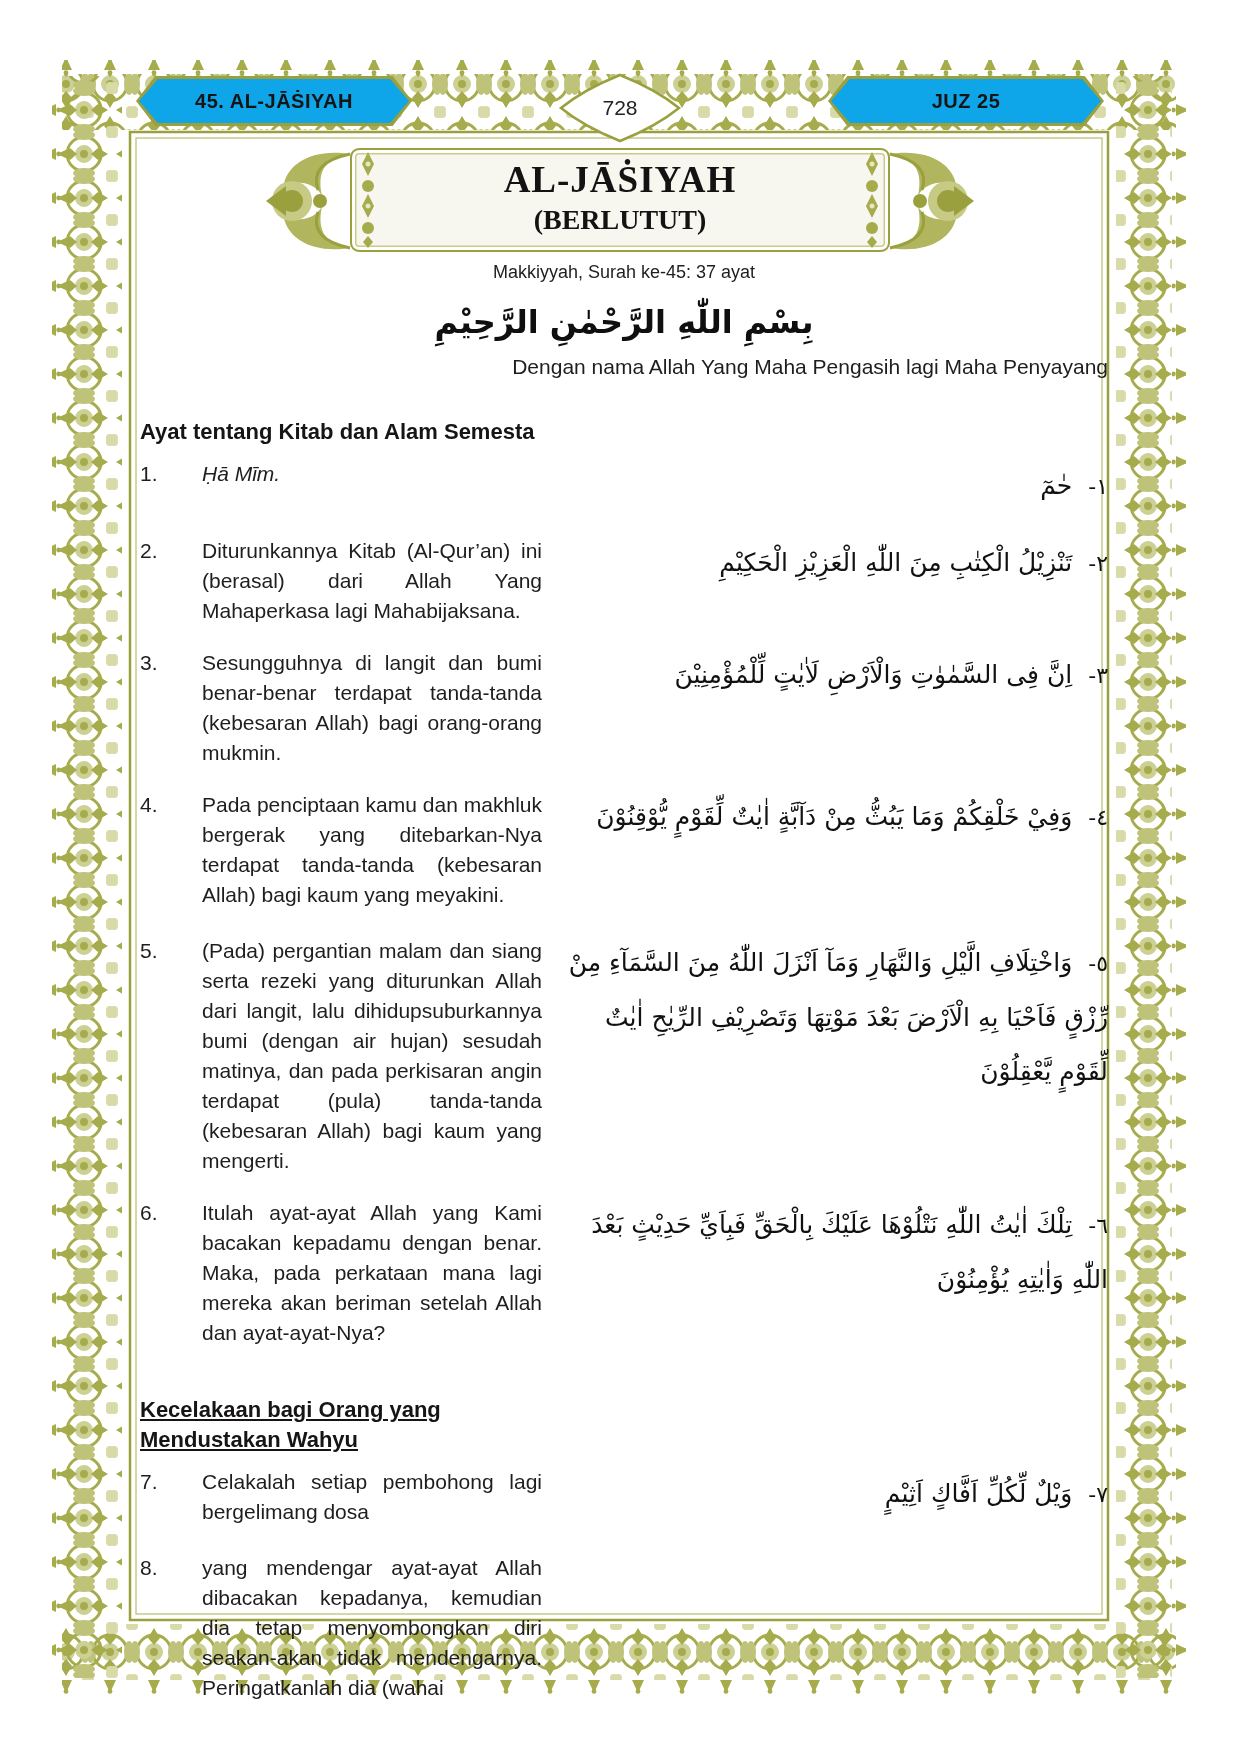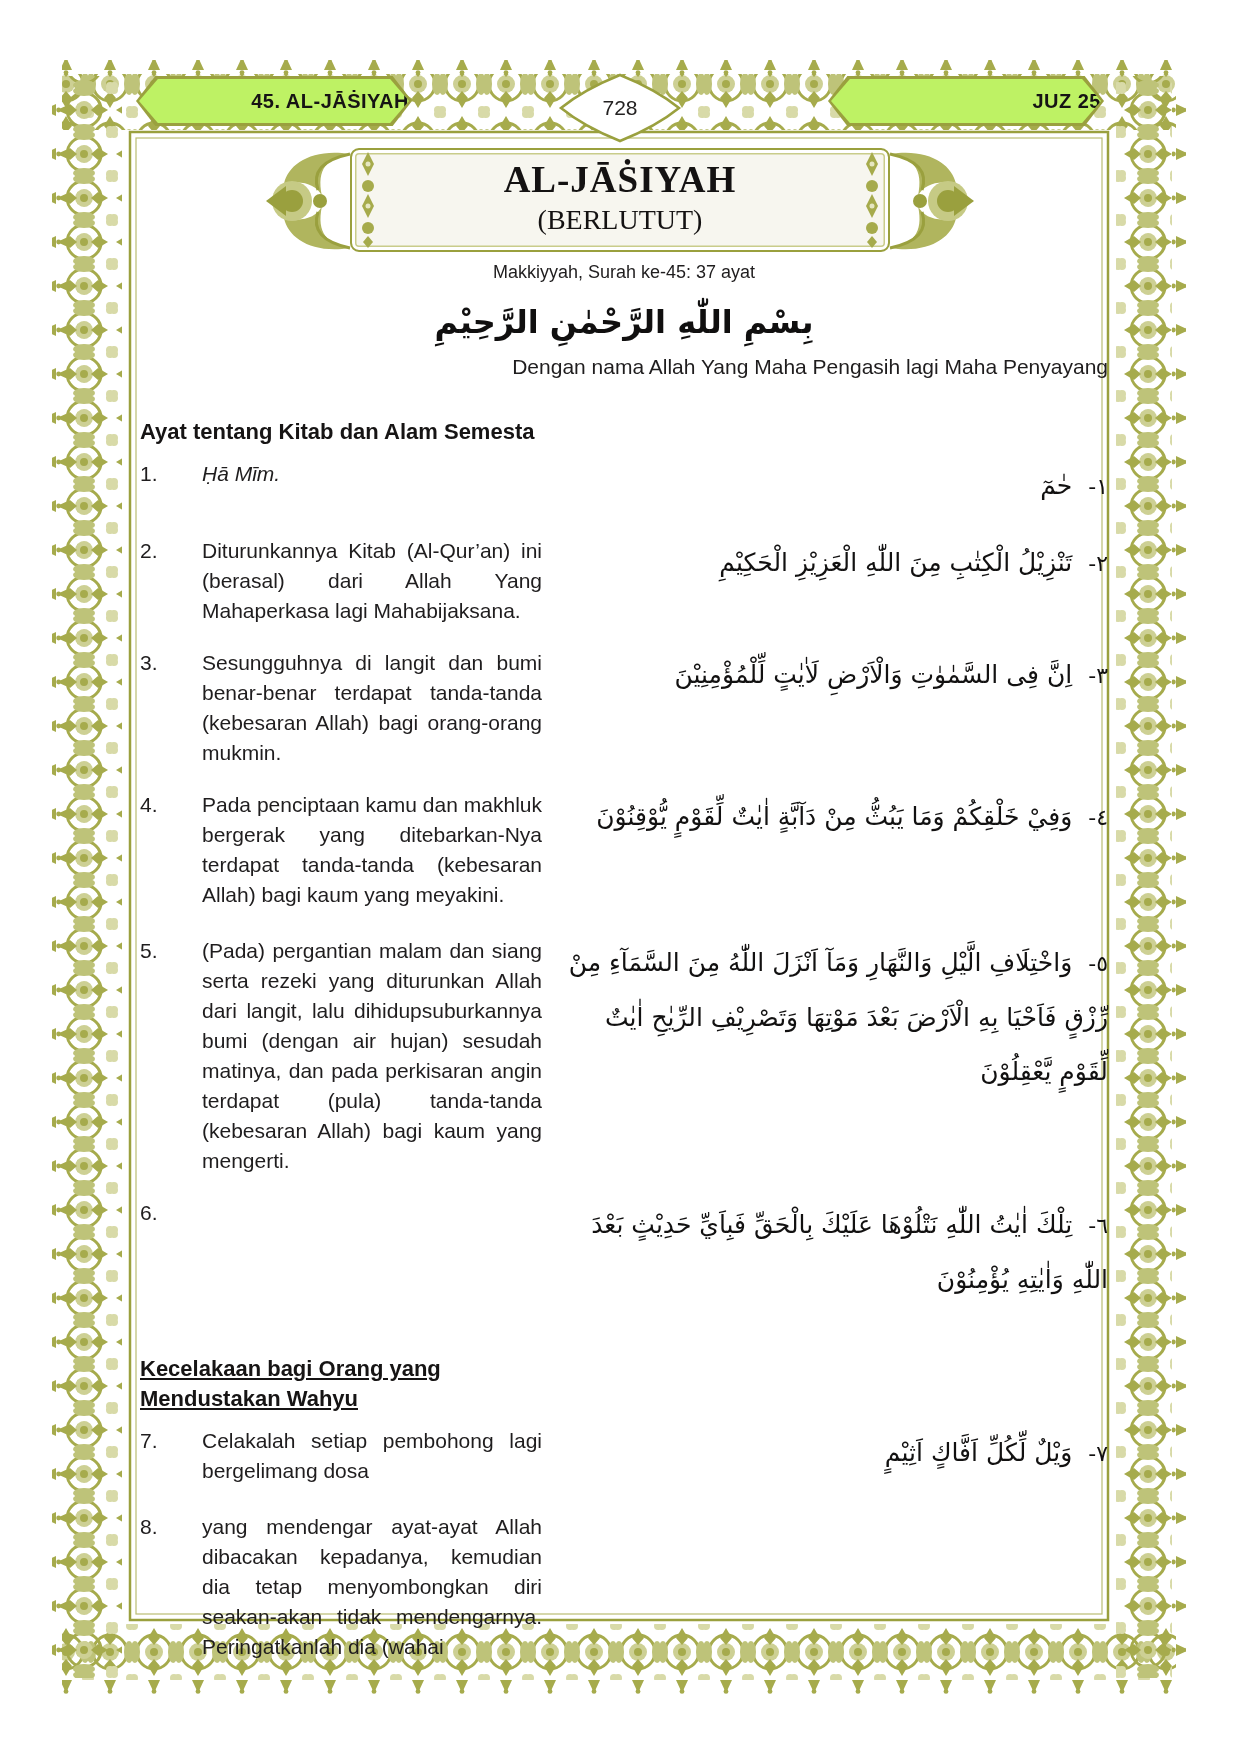--- a/index.html
+++ b/index.html
@@ -6,39 +6,39 @@
   .page{
     position:relative;width:1240px;height:1754px;background:#ffffff;overflow:hidden;
     font-family:"Liberation Sans",sans-serif;color:#1f1d1e;
   }
   .frame-svg{position:absolute;left:0;top:0;pointer-events:none;}
 
   
   .hex{position:absolute;height:50px;}
   .hex-outer{position:absolute;inset:0;background:#9aa03e;
     clip-path:polygon(0 50%,7% 0,93% 0,100% 50%,93% 100%,7% 100%);}
-  .hex-inner{position:absolute;inset:3px;background:#bef264;
+  .hex-inner{position:absolute;inset:3px;background:#0ea5e9;
     clip-path:polygon(0 50%,7% 0,93% 0,100% 50%,93% 100%,7% 100%);
-    display:flex;align-items:center;justify-content:flex-end;}
+    display:flex;align-items:center;justify-content:center;}
   .hex-label{font-weight:bold;font-size:20px;letter-spacing:.5px;color:#161414;}
   .hex-left{left:136px;top:76px;width:276px;}
   .hex-right{left:828px;top:76px;width:276px;}
   .lens{position:absolute;left:557px;top:72px;width:126px;height:72px;}
   .lens .num{position:absolute;inset:0;display:flex;align-items:center;justify-content:center;
     font-size:21px;color:#242222;}
 
   
   .banner{position:absolute;left:268px;top:146px;width:704px;height:108px;}
   .banner-box{position:absolute;left:82px;right:82px;top:2px;bottom:2px;background:#f7f6ef;
     border:2.5px solid #9aa03e;border-radius:9px;
     box-shadow:inset 0 0 0 3px #ffffff, inset 0 0 0 4.5px #c9cc8a;}
   .banner-title{position:absolute;left:0;right:0;top:12px;text-align:center;
     font-family:"Liberation Serif",serif;font-weight:bold;font-size:37px;letter-spacing:1px;color:#141212;}
   .banner-sub{position:absolute;left:0;right:0;top:58px;text-align:center;
-    font-family:"Liberation Serif",serif;font-weight:normal;font-size:28px;color:#141212;}
+    font-family:"Liberation Serif",serif;font-weight:bold;font-size:28px;color:#141212;}
   .flourish{position:absolute;top:0;}
   .flourish.left{left:-6px;}
   .flourish.right{right:-6px;transform:scaleX(-1);}
   .pillar{position:absolute;top:6px;}
   .pillar.left{left:92px;}
   .pillar.right{right:92px;transform:scaleX(-1);}
 
   
   .content{position:absolute;left:140px;top:256px;width:968px;}
   .meta{margin:6px 0 0 0;text-align:center;font-size:18px;color:#1f1d1e;}
@@ -252,20 +252,21 @@
         <span class="vtxt">(Pada) pergantian malam dan siang serta rezeki yang diturunkan Allah dari langit, lalu dihidupsuburkannya bumi (dengan air hujan) sesudah matinya, dan pada perkisaran angin terdapat (pula) tanda-tanda (kebesaran Allah) bagi kaum yang mengerti.</span>
       </div>
       <div class="va">
         <span class="anum">٥-</span><span>وَاخْتِلَافِ الَّيْلِ وَالنَّهَارِ وَمَآ اَنْزَلَ اللّٰهُ مِنَ السَّمَآءِ مِنْ رِّزْقٍ فَاَحْيَا بِهِ الْاَرْضَ بَعْدَ مَوْتِهَا وَتَصْرِيْفِ الرِّيٰحِ اٰيٰتٌ لِّقَوْمٍ يَّعْقِلُوْنَ</span>
       </div>
     </div>
 
     <div class="row">
       <div class="vt">
         <span class="vnum">6.</span>
+        <span class="vtxt">Itulah ayat-ayat Allah yang Kami bacakan kepadamu dengan benar. Maka, pada perkataan mana lagi mereka akan beriman setelah Allah dan ayat-ayat-Nya?</span>
       </div>
       <div class="va">
         <span class="anum">٦-</span><span>تِلْكَ اٰيٰتُ اللّٰهِ نَتْلُوْهَا عَلَيْكَ بِالْحَقِّ فَبِاَيِّ حَدِيْثٍ بَعْدَ اللّٰهِ وَاٰيٰتِهِ يُؤْمِنُوْنَ</span>
       </div>
     </div>
 
     <h3 class="sec sec2">Kecelakaan bagi Orang yang Mendustakan Wahyu</h3>
 
     <div class="row first">
       <div class="vt">

